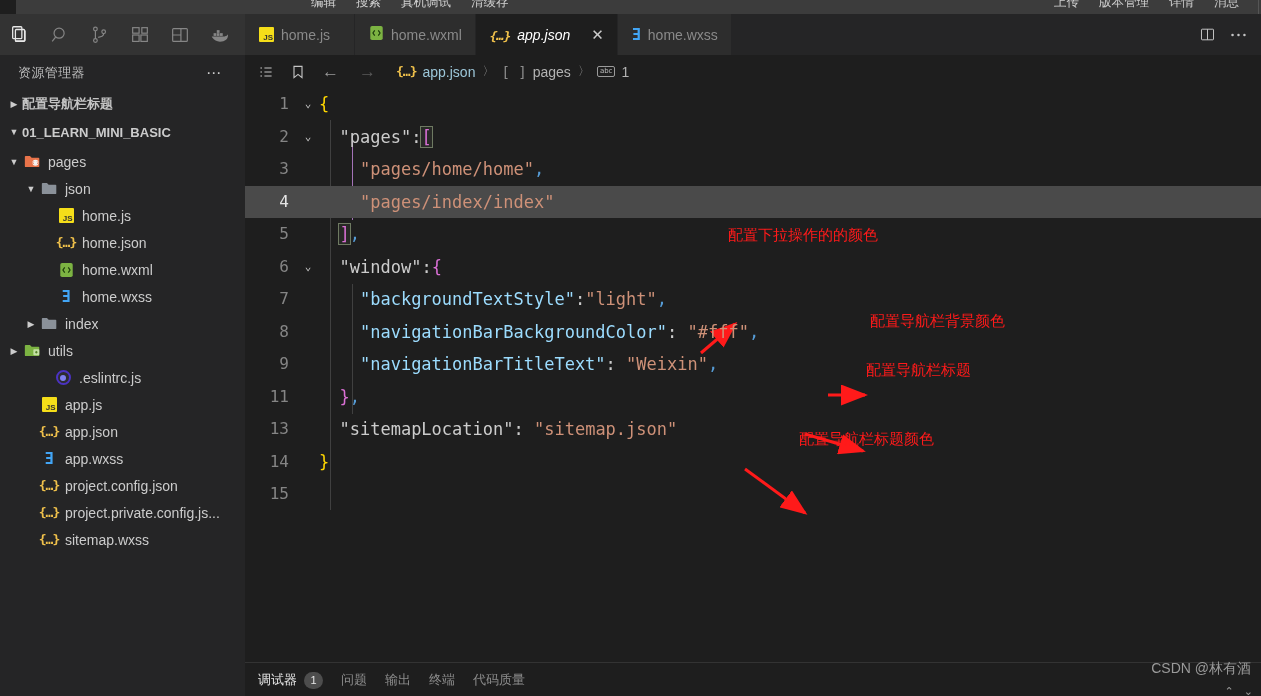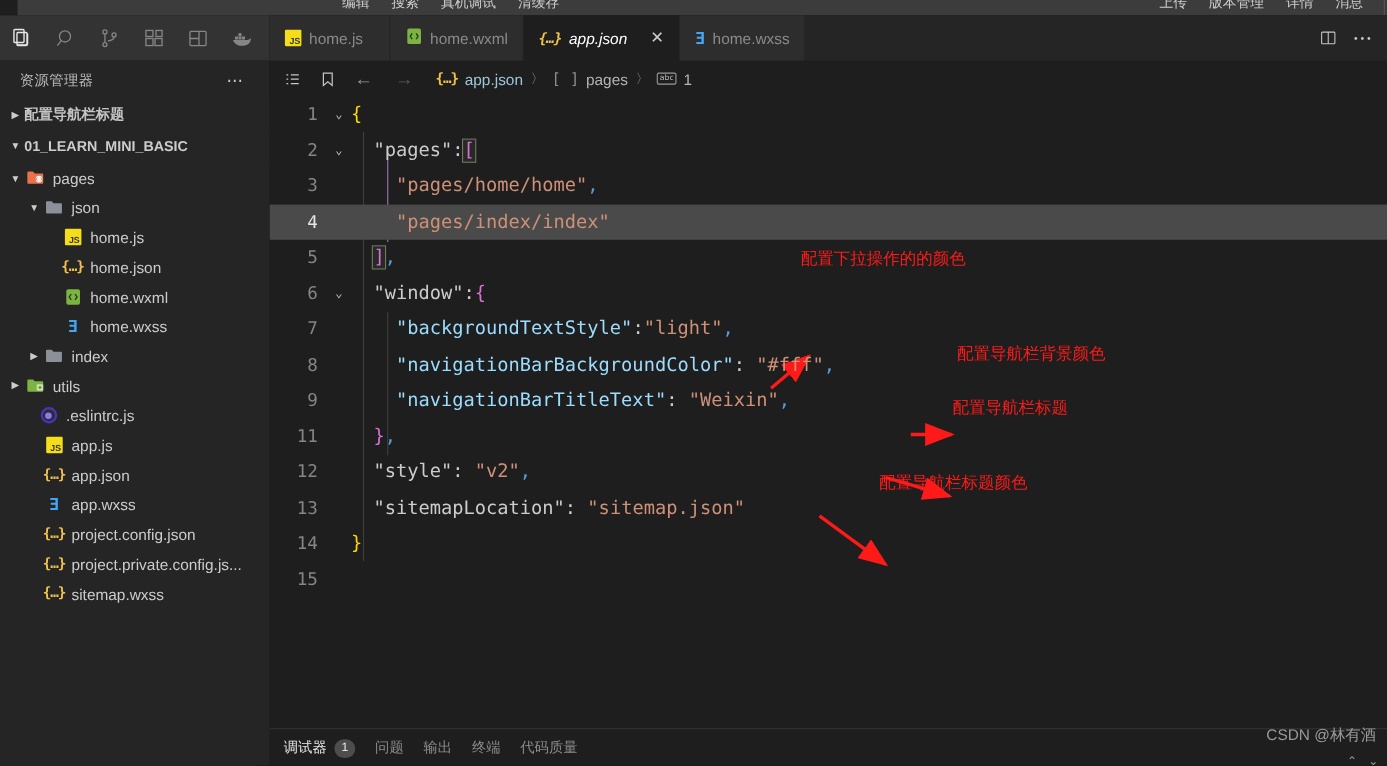--- a/index.html
+++ b/index.html
@@ -383,21 +383,21 @@
           <span class="twisty">▶</span>
           <span class="fi">
             <svg width="17" height="15" viewBox="0 0 20 17">
               <path d="M1 3a1 1 0 0 1 1-1h5l2 2h8a1 1 0 0 1 1 1v9a1 1 0 0 1-1 1H2a1 1 0 0 1-1-1z" fill="#7cb342"></path>
               <rect x="11" y="7" width="7" height="7" rx="1" fill="#c5e1a5"></rect>
               <path d="M14.5 9v3M13 10.5h3" stroke="#4b7a1e" stroke-width="1.1"></path>
             </svg>
           </span>
           <span class="label">utils</span>
         </div>
-        <div class="row" style="padding-left: 18px;">
+        <div class="row" style="padding-left: 37px;">
           <span class="twisty"></span>
           <span class="fi">
             <span class="gl-eslint">
               <i></i>
             </span>
           </span>
           <span class="label">.eslintrc.js</span>
         </div>
         <div class="row" style="padding-left: 23px;">
           <span class="twisty"></span>
@@ -579,25 +579,20 @@
             <span class="lnum">9</span>
             <span class="fold"></span>
             <span class="ctext"><span class="tk-punct">    </span><span class="tk-key">"navigationBarTitleText"</span><span class="tk-punct">: </span><span class="tk-str">"Weixin"</span><span class="tk-comma">,</span></span>
           </div>
           <div class="line">
             <span class="lnum">11</span>
             <span class="fold"></span>
             <span class="ctext"><span class="tk-punct">  </span><span class="tk-brace2">}</span><span class="tk-comma">,</span></span>
           </div>
           <div class="line">
-            <span class="lnum">12</span>
-            <span class="fold"></span>
-            <span class="ctext"><span class="tk-punct">  </span><span class="tk-keytop">"style"</span><span class="tk-punct">: </span><span class="tk-str">"v2"</span><span class="tk-comma">,</span></span>
-          </div>
-          <div class="line">
             <span class="lnum">13</span>
             <span class="fold"></span>
             <span class="ctext"><span class="tk-punct">  </span><span class="tk-keytop">"sitemapLocation"</span><span class="tk-punct">: </span><span class="tk-str">"sitemap.json"</span></span>
           </div>
           <div class="line">
             <span class="lnum">14</span>
             <span class="fold"></span>
             <span class="ctext"><span class="tk-brace">}</span></span>
           </div>
           <div class="line">

